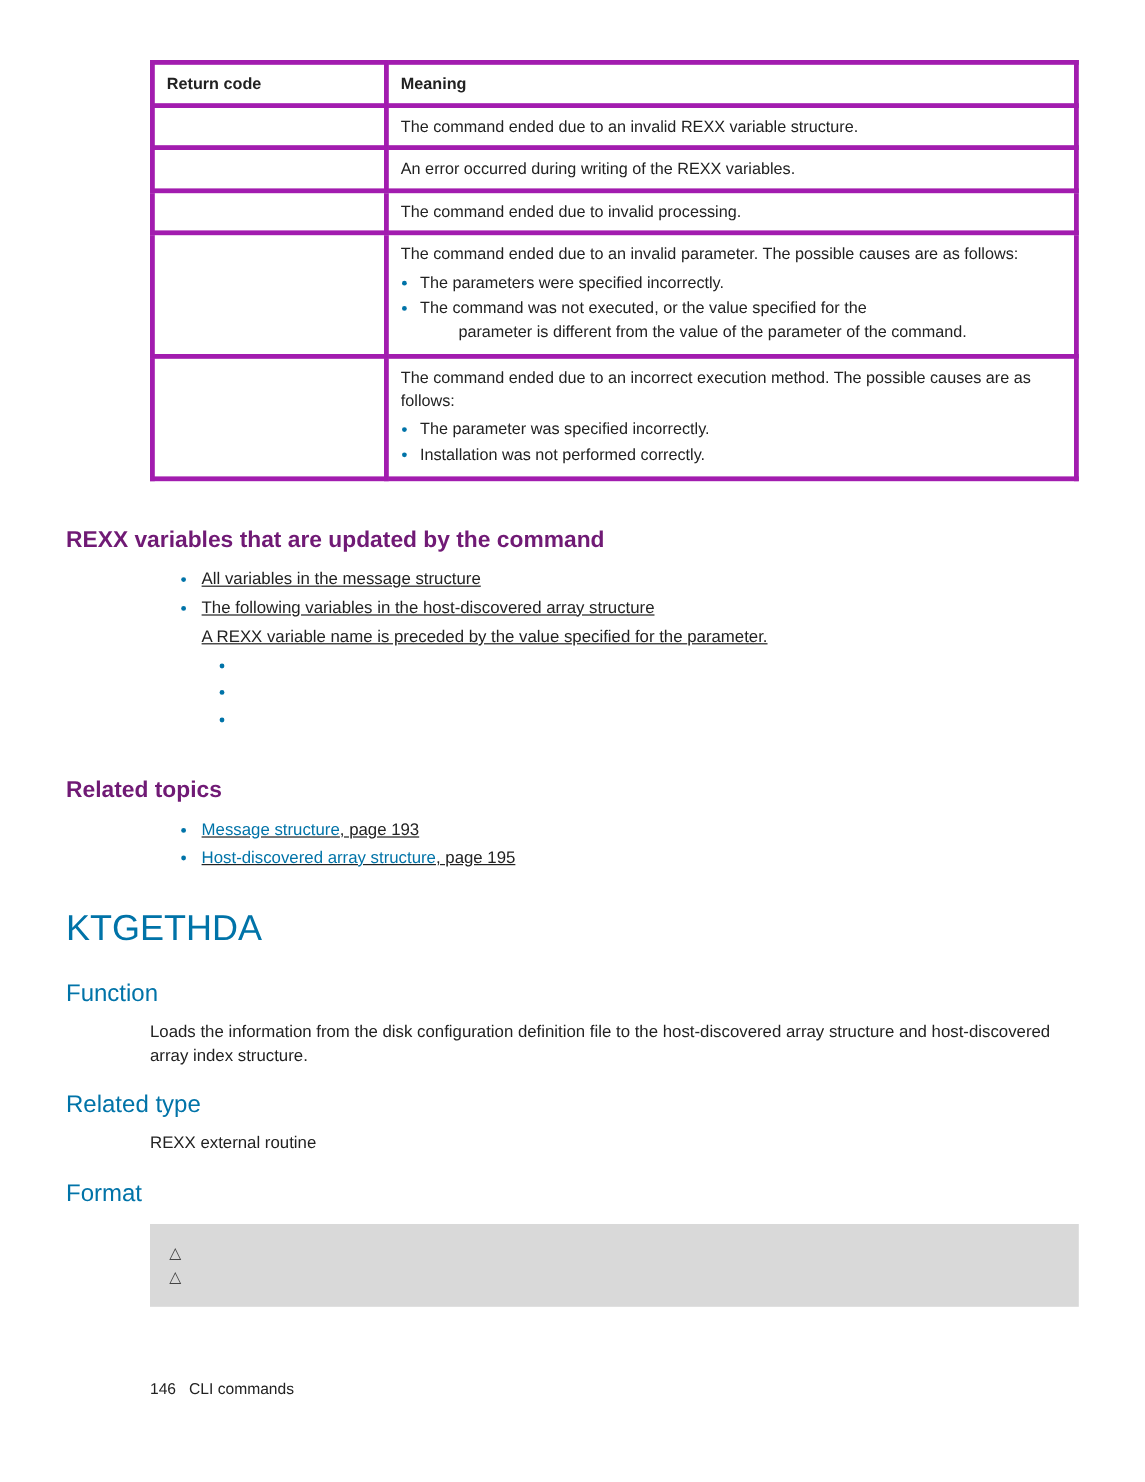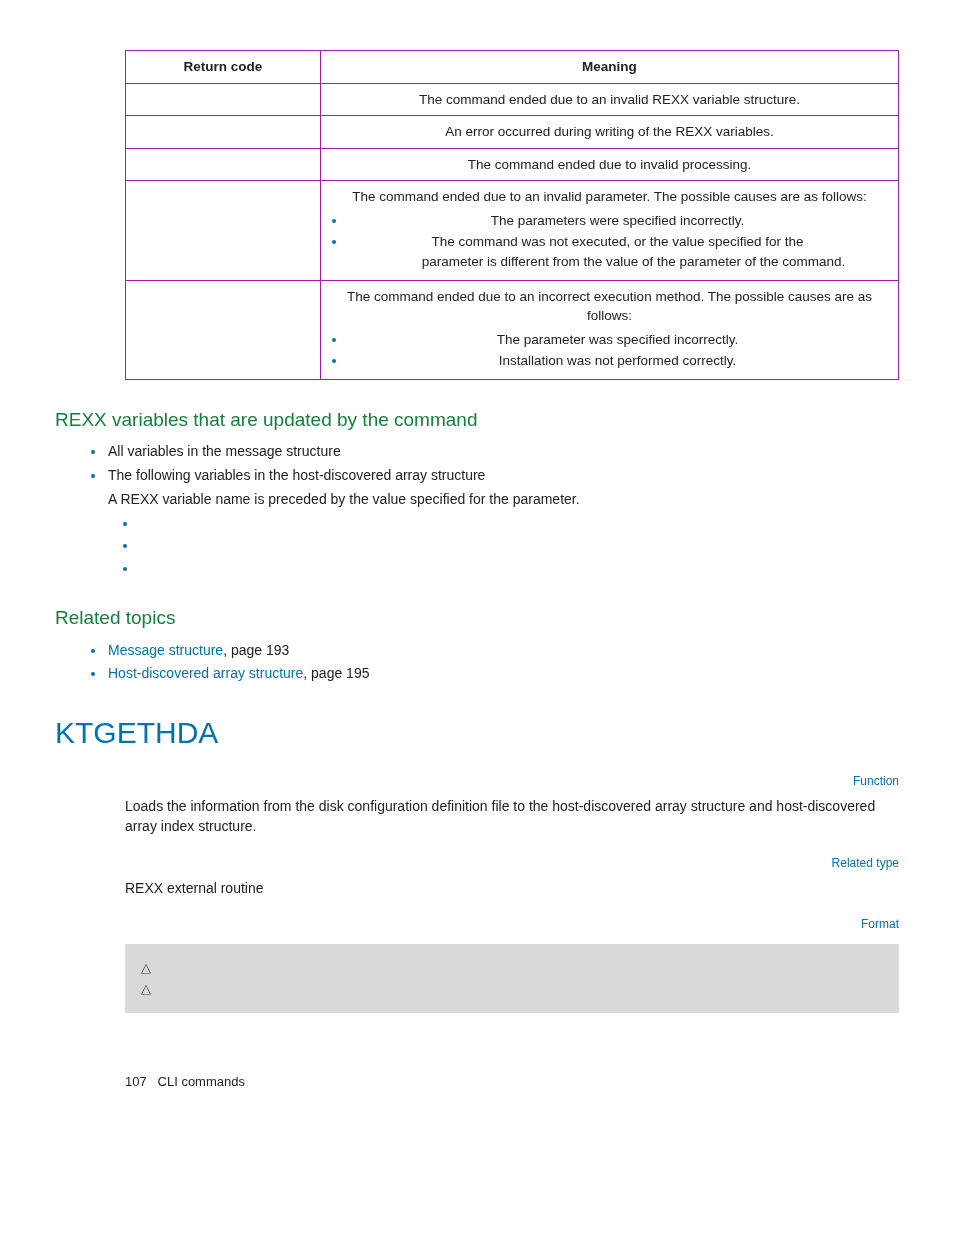--- a/index.html
+++ b/index.html
@@ -13,52 +13,52 @@
     line-height: 1.45;
   }
   table {
     border-collapse: collapse;
     width: 100%;
     margin-left: 70px;
     width: calc(100% - 70px);
     font-size: 13.5px;
   }
   table th, table td {
-    border: 1px solid #a21caf;
+    border: 4px solid #a21caf;
     padding: 6px 10px;
-    text-align: center;
+    text-align: left;
     vertical-align: top;
   }
   table th {
     font-weight: bold;
     background: #fff;
   }
   .col-code { width: 195px; }
   h2.blueh {
-    color: #15803d;
-    font-weight: normal;
+    color: #701a75;
+    font-weight: bold;
     font-size: 19px;
-    margin: 26px 0 8px 0;
+    margin: 36px 0 8px 0;
   }
   h1.blueh1 {
     color: #0073a8;
     font-weight: normal;
     font-size: 30px;
     margin: 28px 0 10px 0;
   }
   h3.blueh3 {
     color: #0073a8;
     font-weight: normal;
-    font-size: 12px;
+    font-size: 20px;
     margin: 18px 0 6px 0;
-    text-align: right;
   }
   ul.outer {
-    margin: 4px 0 4px 51px;
+    margin: 4px 0 4px 111px;
     padding: 0;
+    text-decoration: underline;
   }
   ul.outer > li {
     list-style: disc;
     color: #222;
     margin: 3px 0;
     padding-left: 2px;
   }
   ul.outer > li::marker { color: #0073a8; }
   ul.inner {
     margin: 2px 0 2px 30px;
@@ -172,14 +172,14 @@
 <div class="body-text">REXX external routine</div>
 
 <h3 class="blueh3">Format</h3>
 <div class="codebox">
   <div></div>
   <div class="delta">△</div>
   <div class="delta">△</div>
 </div>
 
 <div class="footer">
-  <span>107</span>&nbsp;&nbsp;&nbsp;<span>CLI commands</span>
+  <span>146</span>&nbsp;&nbsp;&nbsp;<span>CLI commands</span>
 </div>
 
 </body></html>

